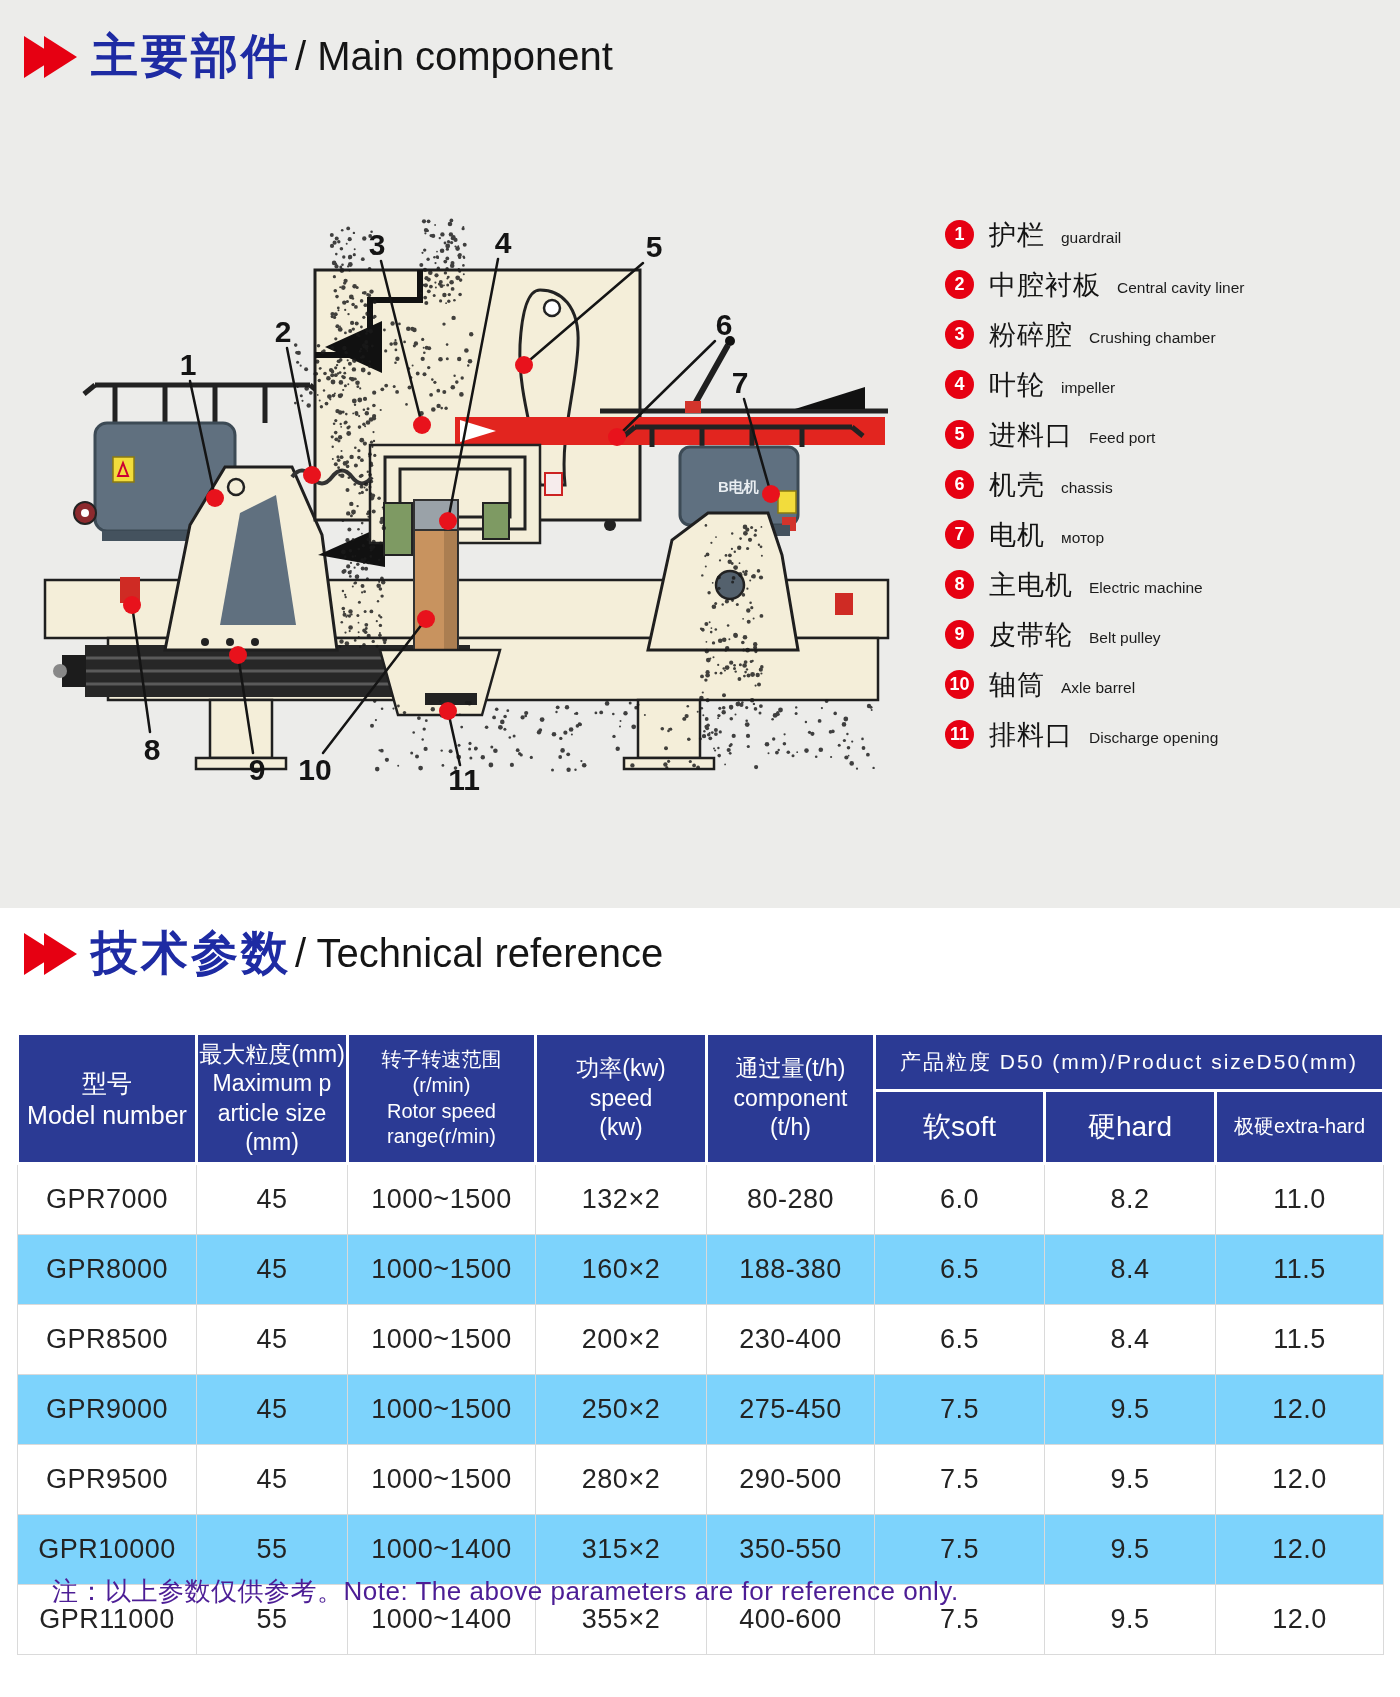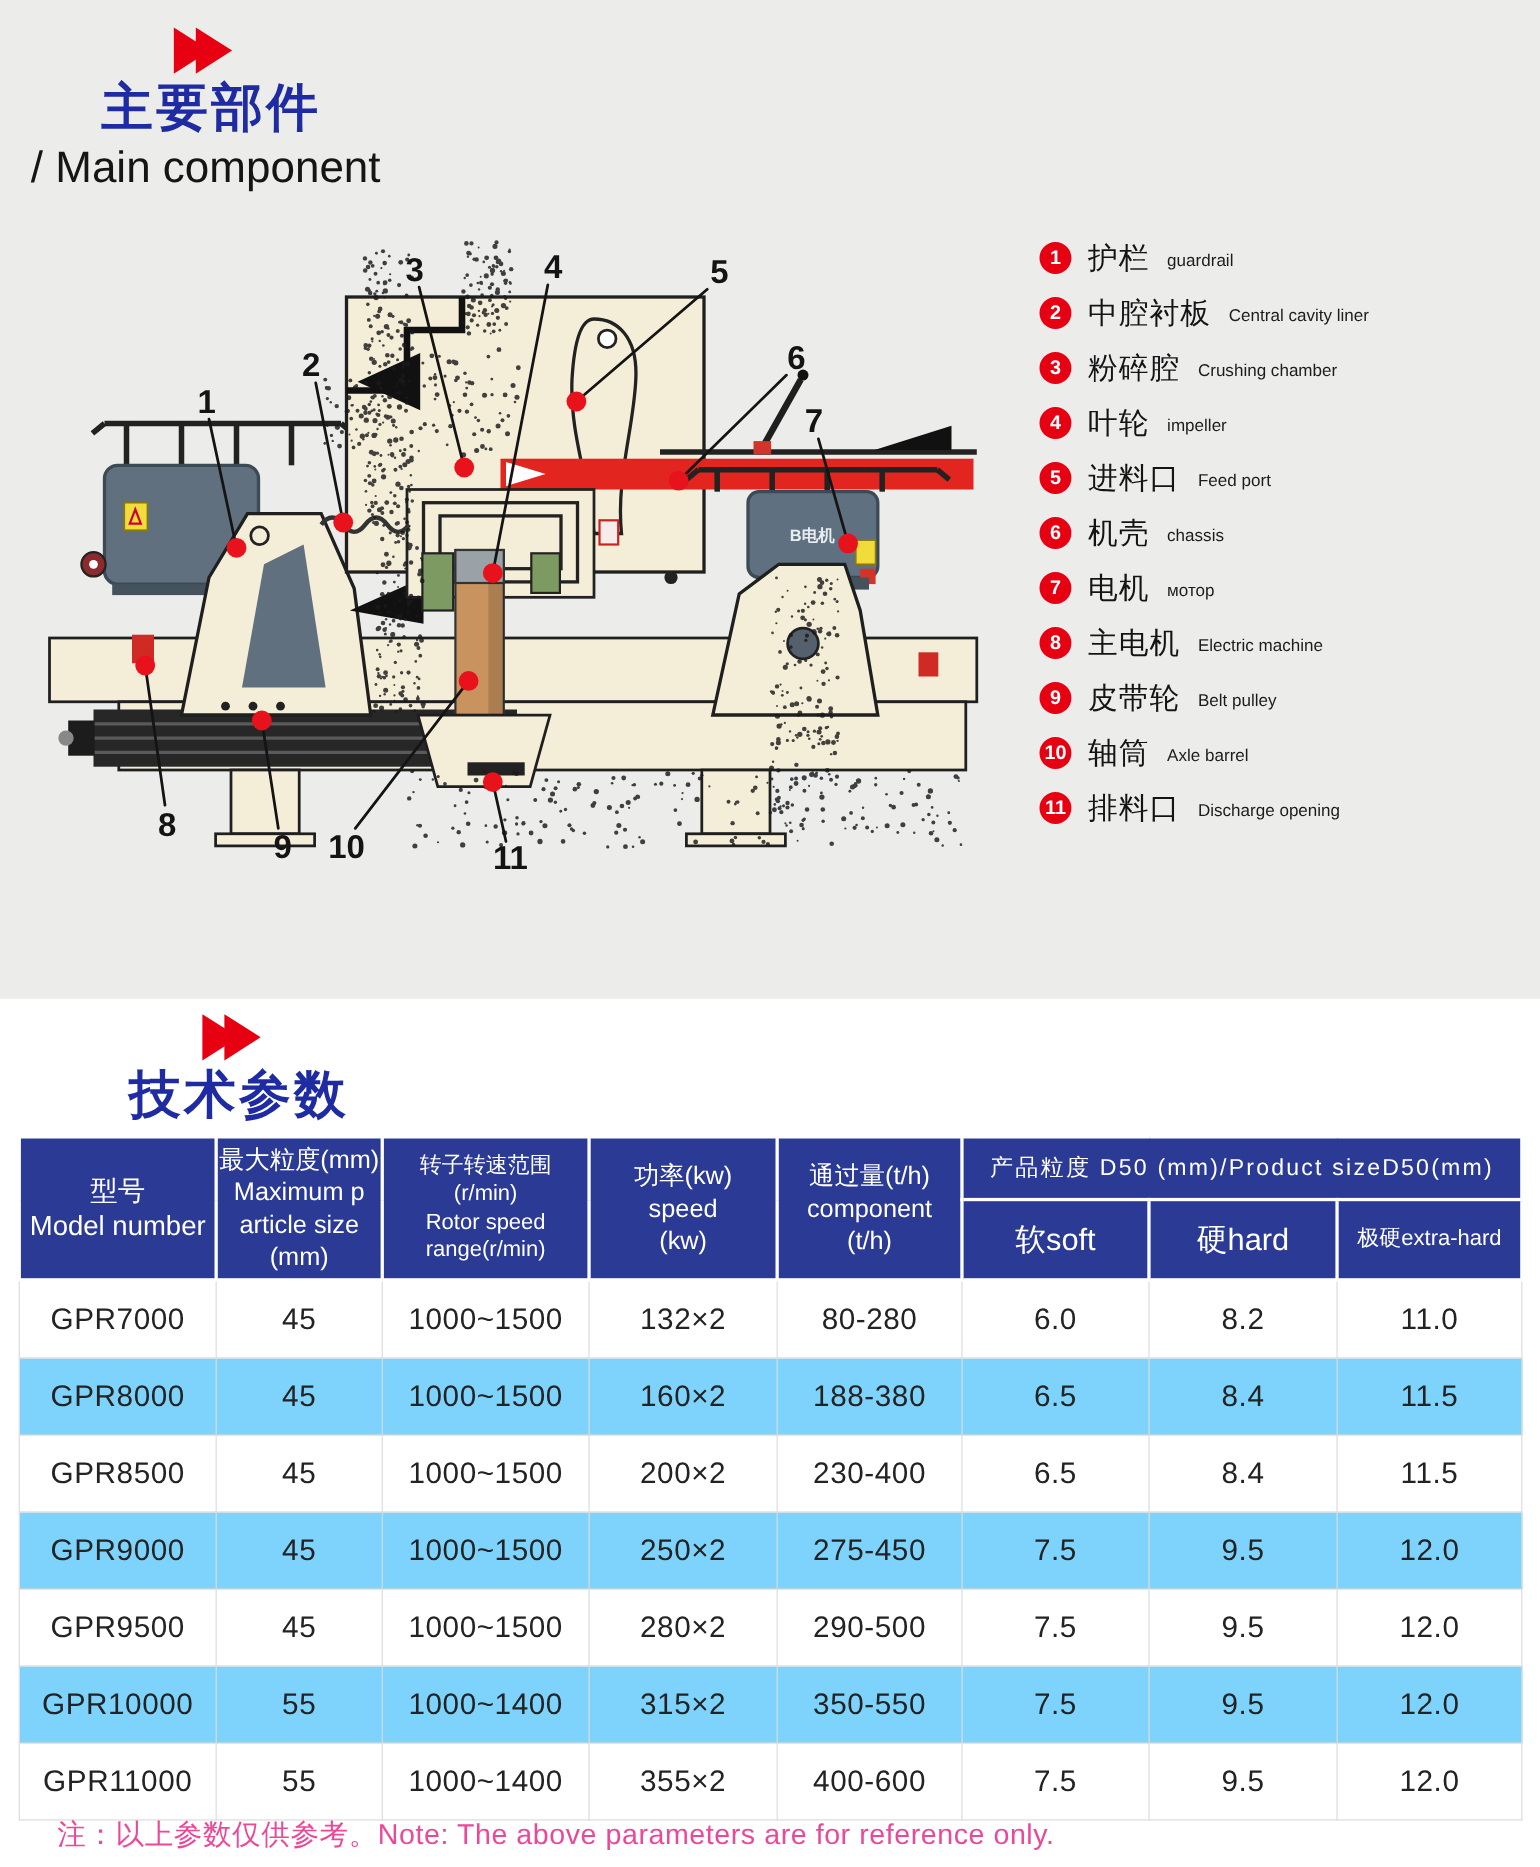--- a/index.html
+++ b/index.html
@@ -1,21 +1,21 @@
 <!DOCTYPE html>
 <html><head>
 <meta charset="utf-8">
 <style>
   html,body{margin:0;padding:0;background:#fff;}
   .page{position:relative;width:1400px;height:1697px;background:#ffffff;
         font-family:"Liberation Sans","DejaVu Sans",sans-serif;overflow:hidden;}
   .top-bg{position:absolute;left:0;top:0;width:1400px;height:908px;background:#ececea;}
 
   
-  .sec-title{position:absolute;display:flex;align-items:center;flex-direction:column;}
+  .sec-title{position:absolute;display:flex;align-items:center;}
   .tri-wrap{display:flex;align-items:center;}
   .tri{width:0;height:0;border-style:solid;border-width:21px 0 21px 33px;
        border-color:transparent transparent transparent #e60012;}
   .tri.second{margin-left:-13px;}
   .sec-title .zh{margin-left:14px;font-size:47px;font-weight:bold;color:#1e2ba3;
                  letter-spacing:3px;font-family:"Liberation Serif","DejaVu Serif",serif;}
   .sec-title .en{font-size:40px;color:#151515;margin-left:4px;letter-spacing:0px;}
 
   
   .legend{position:absolute;left:945px;top:220px;width:440px;}
@@ -37,21 +37,21 @@
   th.h-model{font-size:25px;}
   th.h-std{font-size:23px;}
   th.h-small{font-size:20px;}
   th.h-group{height:52px;font-size:21px;letter-spacing:2px;}
   th.h-sub{height:68px;font-size:28px;}
   th.h-sub-small{height:68px;font-size:20px;}
   .param-table tbody td{height:67px;text-align:center;vertical-align:middle;font-size:27px;color:#232323;
                         background:#ffffff;border:1px solid #dadada;letter-spacing:0.5px;}
   .param-table tbody tr.alt td{background:#7dd3fc;}
 
-  .note{position:absolute;left:52px;top:1650px;font-size:26px;color:#ec4899;letter-spacing:0.5px;}
+  .note{position:absolute;left:52px;top:1574px;font-size:26px;color:#4c1d95;letter-spacing:0.5px;}
 </style>
 </head>
 <body>
 
 <div class="page">
   <div class="top-bg"></div>
 
   <div class="sec-title" style="left:24px;top:25px;">
     <span class="tri-wrap">
       <span class="tri"></span>

